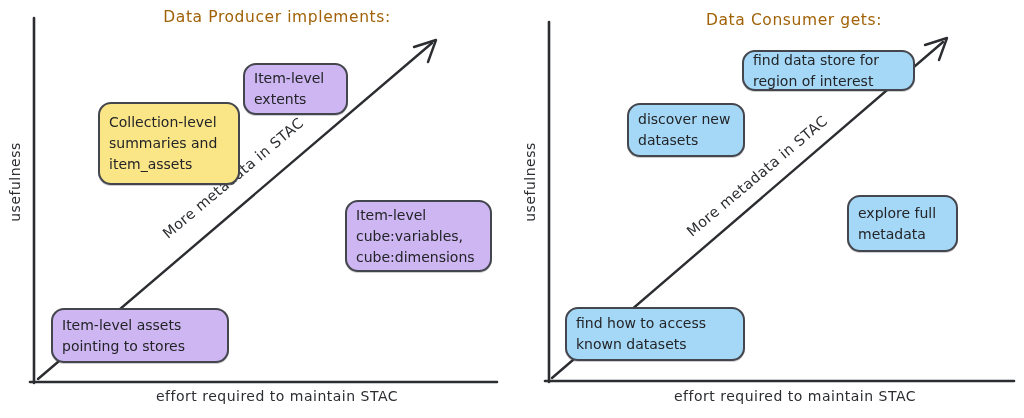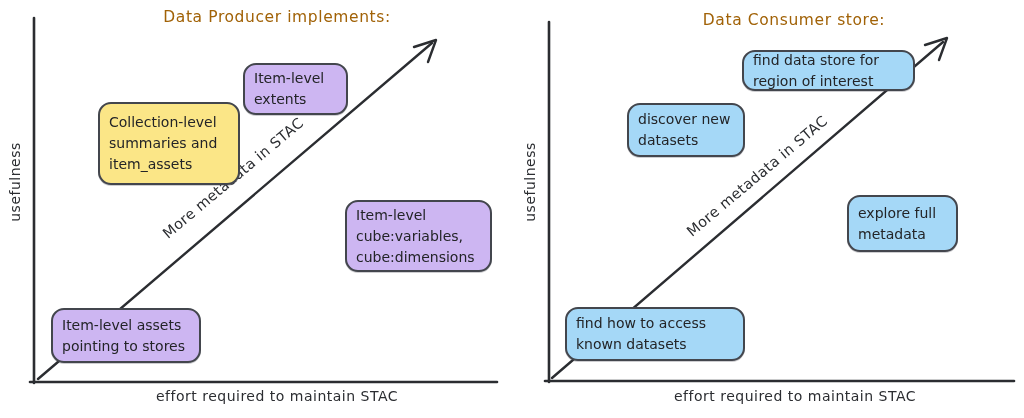--- a/index.html
+++ b/index.html
@@ -91,35 +91,35 @@
 summaries and
 item_assets</span>
     </div>
 
     <div class="note-box" style="left: 345px; top: 200px; width: 147px; height: 72px; background-color: rgb(205, 182, 242);">
       <span class="note-text">Item-level
 cube:variables,
 cube:dimensions</span>
     </div>
 
-    <div class="note-box" style="left: 51px; top: 308px; width: 150px; height: 55px; background-color: rgb(205, 182, 242);">
+    <div class="note-box" style="left: 51px; top: 308px; width: 178px; height: 55px; background-color: rgb(205, 182, 242);">
       <span class="note-text">Item-level assets
 pointing to stores</span>
     </div>
   </section>
 
   <section class="panel right">
     <svg width="512" height="418" viewBox="0 0 512 418">
       <line x1="37" y1="22" x2="37" y2="382" stroke="#2b2d31" stroke-width="2.6" stroke-linecap="round"></line>
       <line x1="33" y1="381" x2="502" y2="381" stroke="#2b2d31" stroke-width="2.6" stroke-linecap="round"></line>
       <line x1="40" y1="378" x2="431" y2="42" stroke="#2b2d31" stroke-width="2.4" stroke-linecap="round"></line>
       <path d="M413 45 L435 38 L427 60" fill="none" stroke="#2b2d31" stroke-width="2.4" stroke-linecap="round" stroke-linejoin="round"></path>
     </svg>
 
-    <div class="chart-title" style="left:282px; top:11px;">Data Consumer store:</div>
+    <div class="chart-title" style="left:282px; top:11px;">Data Consumer gets:</div>
 
     <div class="y-label" style="left:18px; top:182px;">usefulness</div>
 
     <div class="x-label" style="left:283px; top:388px;">effort required to maintain STAC</div>
 
     <div class="diag-label" style="left:245px; top:176px;">More metadata in STAC</div>
 
     <div class="note-box" style="left: 230px; top: 50px; width: 173px; height: 41px; background-color: rgb(165, 216, 247);">
       <span class="note-text">find data store for
 region of interest</span>

